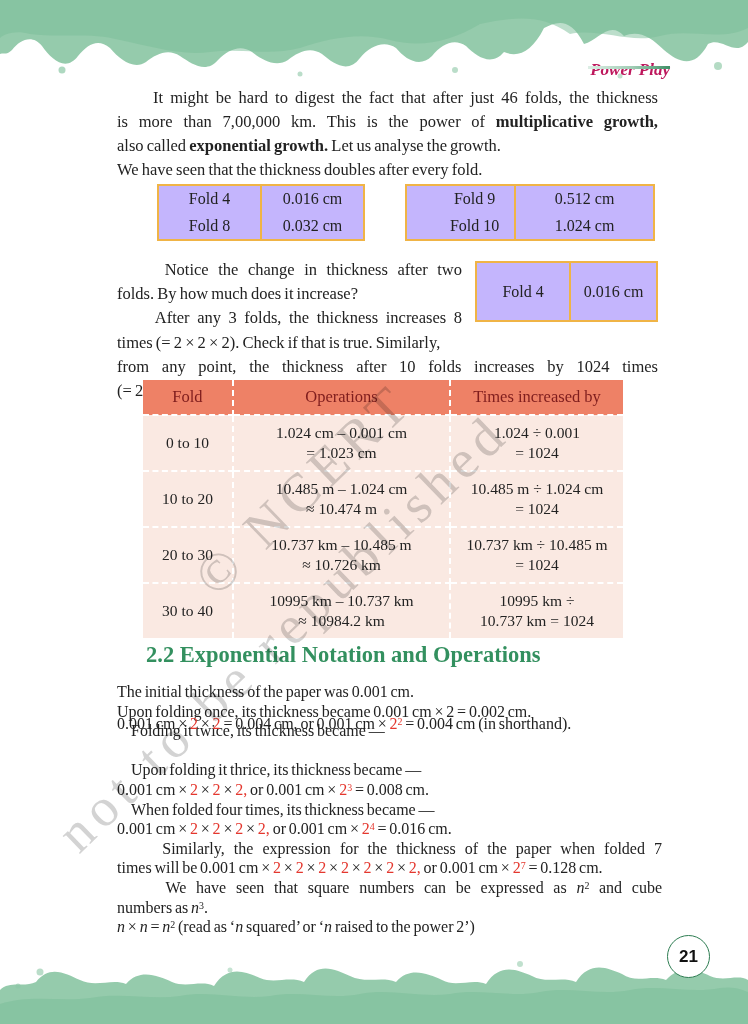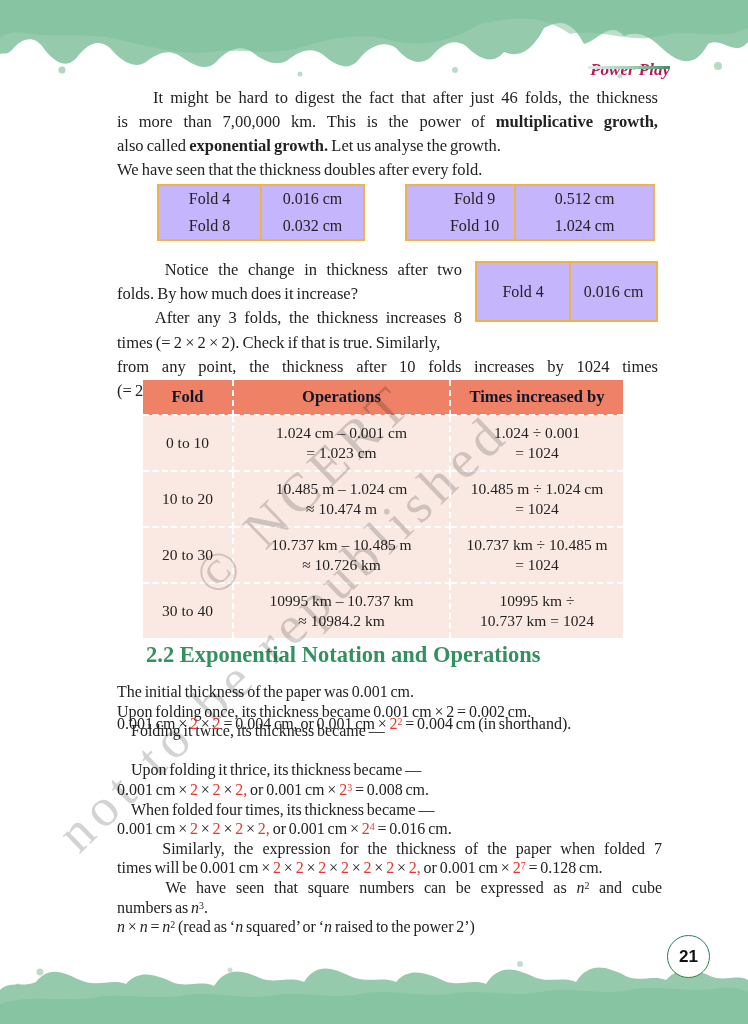--- a/index.html
+++ b/index.html
@@ -39,21 +39,21 @@
   .pos-t45{left:157px;top:184px;width:208px;height:57px;}
   .pos-t45 td:first-child{width:50%;}
   .pos-t910{left:405px;top:184px;width:250px;height:57px;}
   .pos-t910 td:first-child{width:44%;padding-left:32px;}
   .pos-t46{left:475px;top:261px;width:183px;height:61px;}
   .pos-t46 td:first-child{width:52%;}
   
   .pos-big{left:143px;top:380px;width:480px;z-index:2;}
   .bigtable{border-collapse:collapse;width:480px;font-size:15.5px;}
   .bigtable th{
-      background:#ee8166;color:#0f172a;font-weight:bold;font-size:16.5px;
+      background:#ee8166;color:#7f1d1d;font-weight:normal;font-size:16.5px;
       height:32px;text-align:center;vertical-align:middle;
       border:2px dashed #ffffff;}
   .bigtable td{
       background:#fae9e2;height:50px;text-align:center;vertical-align:middle;
       border:2px dashed #ffffff;padding:2px 4px;line-height:20px;}
   .bigtable tr th:first-child,.bigtable tr td:first-child{border-left:none;}
   .bigtable tr th:last-child,.bigtable tr td:last-child{border-right:none;}
   .bigtable thead th{border-top:none;}
   .bigtable tbody tr:last-child td{border-bottom:none;}
   

